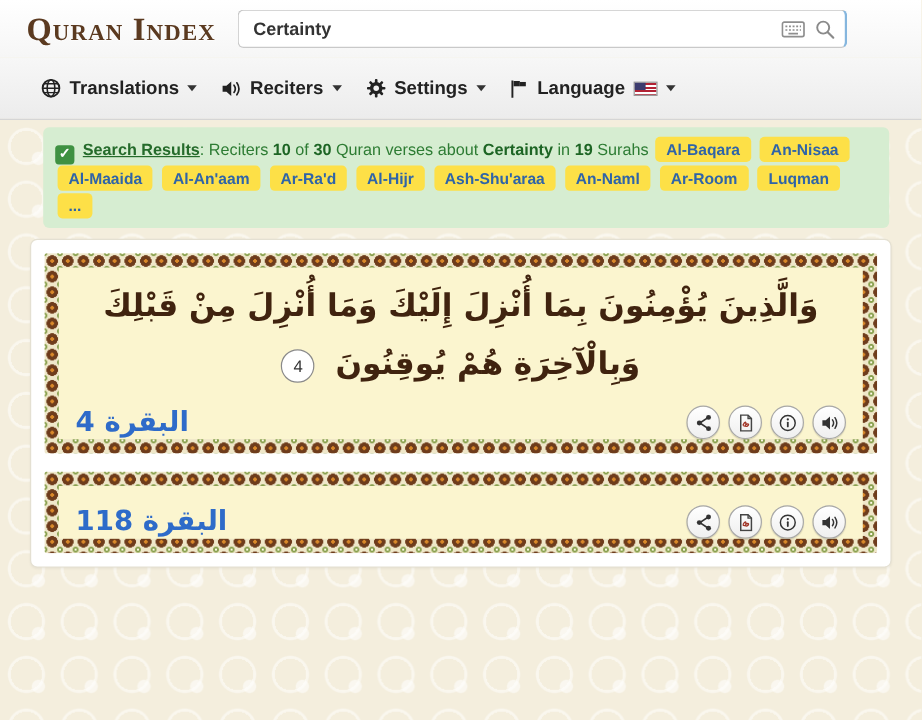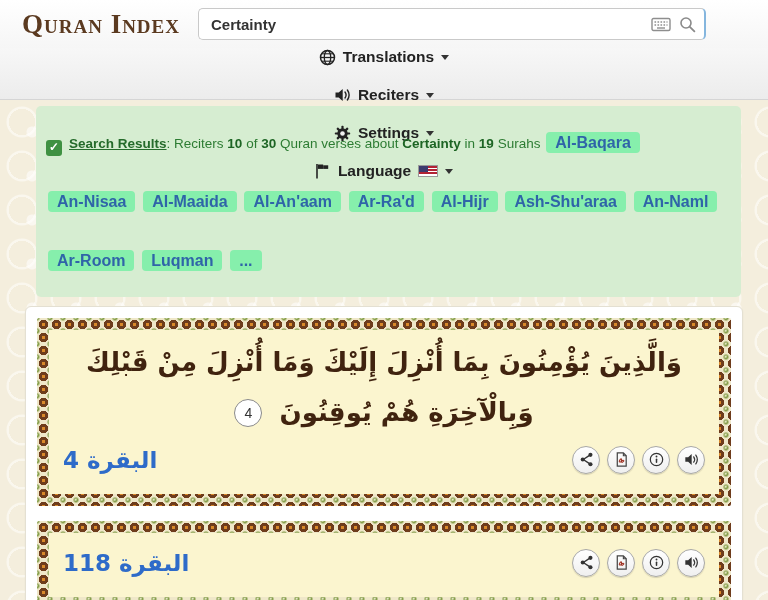--- a/index.html
+++ b/index.html
@@ -24,21 +24,21 @@
   }
   .search-input{
     flex:1; border:none; outline:none; font-size:15px; font-weight:bold;
     color:#333; font-family:"Liberation Sans", sans-serif; background:transparent;
   }
   .search-wrap svg{ flex:none; margin-left:8px; cursor:pointer; }
 
   
   .nav{
     height:52px; display:flex; align-items:center; gap:20px; padding:0 34px;
-    background:linear-gradient(#f7f7f7,#ececec); border-bottom:1px solid #d5d5d5;flex-direction:column;
+    background:linear-gradient(#f7f7f7,#ececec); border-bottom:1px solid #d5d5d5;
   }
   .nav-item{ display:flex; align-items:center; gap:7px; cursor:pointer; }
   .nav-item .label{ font-size:15.5px; font-weight:bold; color:#222; }
   .caret{ width:0; height:0; border:4px solid transparent; border-top:5px solid #333; margin-top:4px; }
   .usflag{ width:20px; height:12px; position:relative; border:1px solid #9a9a9a;
     background:repeating-linear-gradient(#b22234 0 1.6px, #fff 1.6px 3.2px); }
   .usflag .canton{ position:absolute; top:0; left:0; width:9px; height:6px; background:#3c3b6e; }
 
   
   .content{
@@ -57,41 +57,41 @@
     padding:7px 10px; font-size:13.5px; color:#2d7c33; line-height:23px;
   }
   .results .chk{
     display:inline-flex; width:16px; height:16px; border-radius:3px; background:#3f9142;
     color:#fff; font-size:12px; font-weight:bold; align-items:center; justify-content:center;
     vertical-align:-3px; margin-right:7px; cursor:pointer;
   }
   .results a{ color:#256b2b; font-weight:bold; text-decoration:underline; cursor:pointer;margin-top:39px; }
   .results b{ color:#1d6524; }
   .badge{
-    display:inline-block; background:#86efac; color:#2f64a8; font-weight:bold;
-    font-size:16px; padding:0 9px; border-radius:4px; margin:19px 2px; line-height:21px;
+    display:inline-block; background:#fde047; color:#2f64a8; font-weight:bold;
+    font-size:13px; padding:0 9px; border-radius:4px; margin:1px 2px; line-height:21px;
     cursor:pointer; white-space:nowrap;
   }
 
   
   .panel{
     margin-top:9px; background:#fff; border:1px solid #e4e0d2; border-radius:6px;
     padding:11px; box-shadow:0 1px 2px rgba(0,0,0,.05);
   }
   .verse-card{
     padding:12px; margin-bottom:15px; border-radius:2px;
     background-color:#efe7c9;
     background-image:
       radial-gradient(circle, #d9892a 0 1.6px, #6e3c1c 1.7px 4.6px, transparent 4.8px),
       radial-gradient(circle, #fffbe8 0 1px, #88a04e 1px 2.3px, transparent 2.5px);
     background-size:13px 13px, 13px 13px;
     background-position:0 0, 6.5px 6.5px;
   }
   .verse-card:last-child{ margin-bottom:0; }
-  .verse-inner{ background:#fbf5cf; padding:8px 14px 20px; }
+  .verse-inner{ background:#fbf5cf; padding:8px 14px 0; }
   .ayah{
     direction:rtl; text-align:center; font-family:"DejaVu Sans", sans-serif;
     font-size:26px; font-weight:bold; color:#40230f; line-height:1.92;
   }
   .ayah-num{
     display:inline-flex; min-width:28px; height:28px; padding:0 3px;
     border:1.5px solid #8a8a8a; border-radius:50%; background:#fff;
     color:#333; font-size:14px; font-weight:normal;
     font-family:"Liberation Sans", sans-serif;
     align-items:center; justify-content:center; vertical-align:middle; margin-right:8px;

